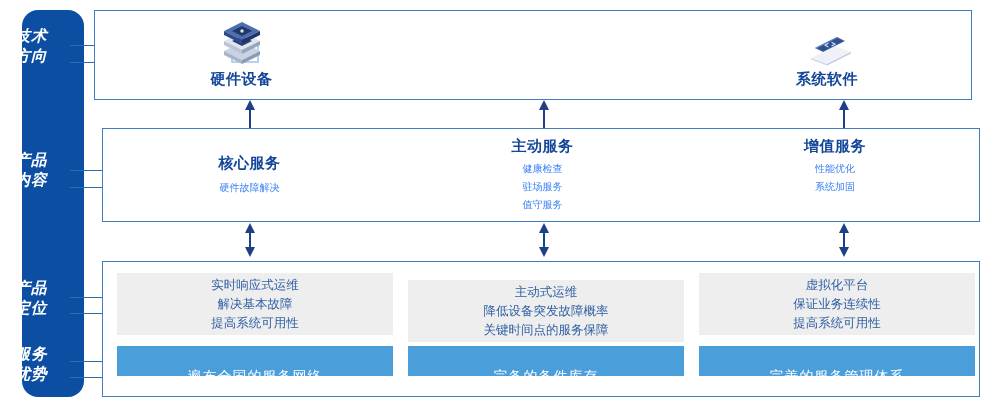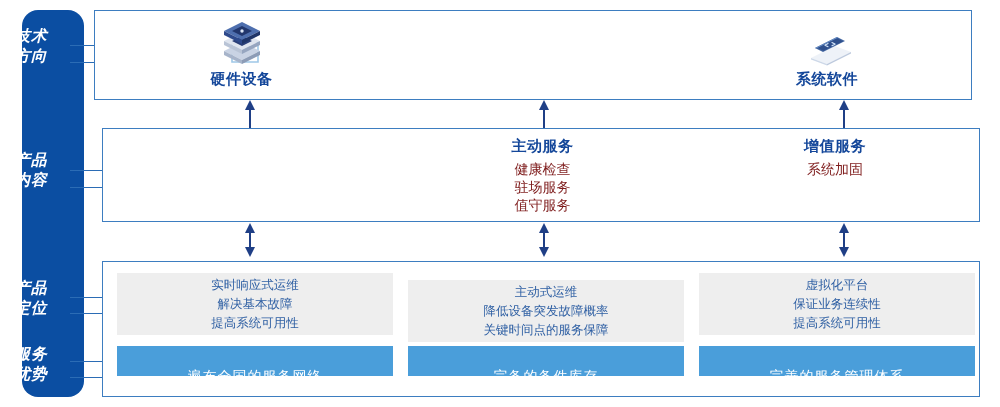--- a/index.html
+++ b/index.html
@@ -90,22 +90,22 @@
     box-sizing:border-box;
   }
   .mid-title{
     font-size:15px;
     font-weight:bold;
     color:#14479a;
     letter-spacing:.5px;
     white-space:nowrap;
   }
   .mid-item{
-    font-size:14px;
-    color:#7f1d1d;
+    font-size:10px;
+    color:#3b82f6;
     line-height:18px;
     white-space:nowrap;
   }
 
   
   .grey-card{
     position:absolute;
     background:#eeeeee;
     display:flex;
     flex-direction:column;
@@ -237,32 +237,38 @@
     <line x1="8" y1="28" x2="8" y2="8" stroke="#1f3f86" stroke-width="2"></line>
     <polygon points="8,0 13,10 3,10" fill="#1f3f86"></polygon>
   </svg>
   <svg class="arrow" style="left:836px;top:100px;" width="16" height="28">
     <line x1="8" y1="28" x2="8" y2="8" stroke="#1f3f86" stroke-width="2"></line>
     <polygon points="8,0 13,10 3,10" fill="#1f3f86"></polygon>
   </svg>
 
   <div class="panel" style="left:102px;top:128px;width:878px;height:94px;">
 
+    <div class="mid-col" style="left:0px;width:293px;padding-top:25px;">
+      <div class="mid-title">核心服务</div>
+      <div style="height:6px;"></div>
+      <div class="mid-item">硬件故障解决</div>
+    </div>
 
     <div class="mid-col" style="left:293px;width:293px;padding-top:8px;">
       <div class="mid-title">主动服务</div>
       <div style="height:4px;"></div>
       <div class="mid-item">健康检查</div>
       <div class="mid-item">驻场服务</div>
       <div class="mid-item">值守服务</div>
     </div>
 
     <div class="mid-col" style="left:586px;width:292px;padding-top:8px;">
       <div class="mid-title">增值服务</div>
       <div style="height:4px;"></div>
+      <div class="mid-item">性能优化</div>
       <div class="mid-item">系统加固</div>
     </div>
   </div>
 
   <svg class="arrow" style="left:242px;top:223px;" width="16" height="34">
     <line x1="8" y1="8" x2="8" y2="26" stroke="#1f3f86" stroke-width="2"></line>
     <polygon points="8,0 13,10 3,10" fill="#1f3f86"></polygon>
     <polygon points="8,34 13,24 3,24" fill="#1f3f86"></polygon>
   </svg>
   <svg class="arrow" style="left:536px;top:223px;" width="16" height="34">

